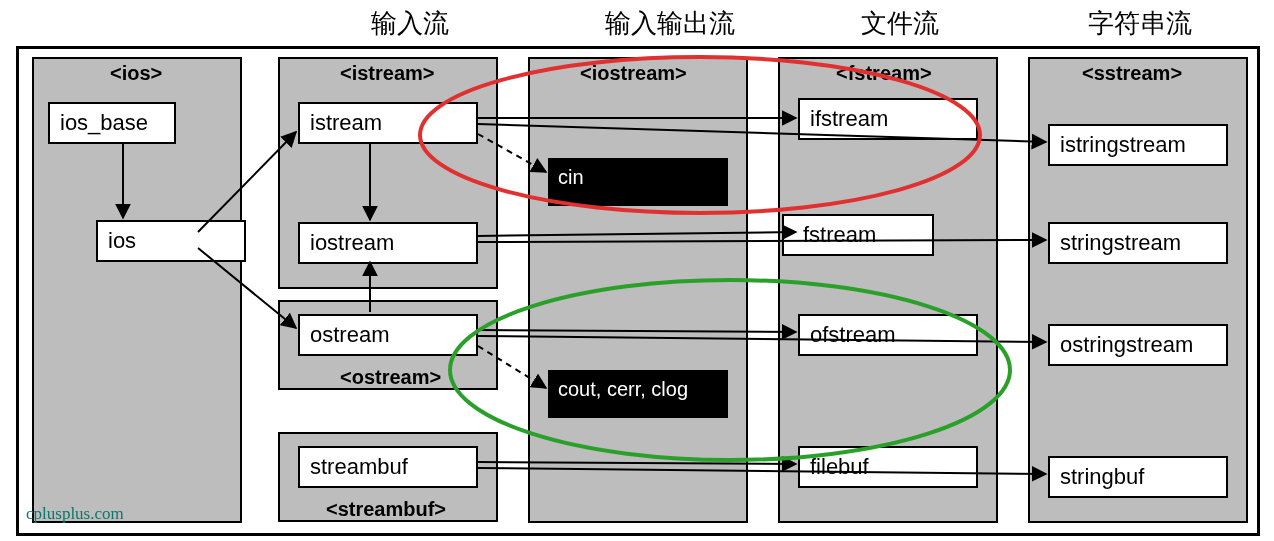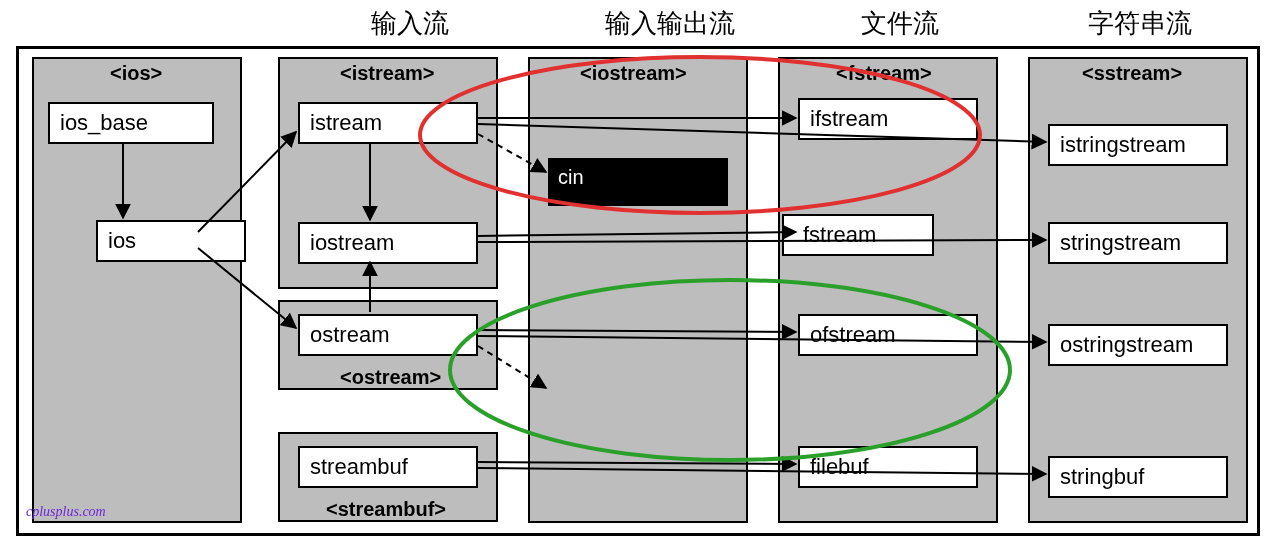--- a/index.html
+++ b/index.html
@@ -52,24 +52,23 @@
     position: absolute;
     background: #000000;
     color: #ffffff;
     box-sizing: border-box;
     font-size: 20px;
     padding: 8px 10px;
     white-space: nowrap;
   }
   .watermark {
     position: absolute;
-    color: #6d28d9;
-    font-size: 14px;
+    color: #0f766e;
+    font-size: 17px;
     font-family: Georgia, serif;
-    font-style: italic;
   }
   svg.overlay {
     position: absolute;
     left: 0; top: 0;
     width: 1274px;
     height: 541px;
     pointer-events: none;
   }
 </style>
 </head>
@@ -98,29 +97,30 @@
 
   <div class="group-box" style="left:528px; top:57px; width:220px; height:466px;"></div>
   <div class="group-title" style="left:580px; top:62px;">&lt;iostream&gt;</div>
 
   <div class="group-box" style="left:778px; top:57px; width:220px; height:466px;"></div>
   <div class="group-title" style="left:836px; top:62px;">&lt;fstream&gt;</div>
 
   <div class="group-box" style="left:1028px; top:57px; width:220px; height:466px;"></div>
   <div class="group-title" style="left:1082px; top:62px;">&lt;sstream&gt;</div>
 
-  <div class="node" style="left:48px; top:102px; width:166px;">ios_base</div>
+  <div class="node" style="left:48px; top:102px; width:128px;">ios_base</div>
   <div class="node" style="left:48px; top:220px; width:150px;margin-left:48px;">ios</div>
 
   <div class="node" style="left:298px; top:102px; width:180px;">istream</div>
   <div class="node" style="left:298px; top:222px; width:180px;">iostream</div>
   <div class="node" style="left:298px; top:314px; width:180px;">ostream</div>
   <div class="node" style="left:298px; top:446px; width:180px;">streambuf</div>
 
   <div class="node-dark" style="left:548px; top:158px; width:180px; height:48px;">cin</div>
+  <div class="node-dark" style="left:548px; top:370px; width:180px; height:48px;">cout, cerr, clog</div>
 
   <div class="node" style="left:798px; top:98px; width:180px;">ifstream</div>
   <div class="node" style="left:782px; top:214px; width:152px;padding-left:19px;">fstream</div>
   <div class="node" style="left:798px; top:314px; width:180px;">ofstream</div>
   <div class="node" style="left:798px; top:446px; width:180px;">filebuf</div>
 
   <div class="node" style="left:1048px; top:124px; width:180px;">istringstream</div>
   <div class="node" style="left:1048px; top:222px; width:180px;">stringstream</div>
   <div class="node" style="left:1048px; top:324px; width:180px;">ostringstream</div>
   <div class="node" style="left:1048px; top:456px; width:180px;">stringbuf</div>

